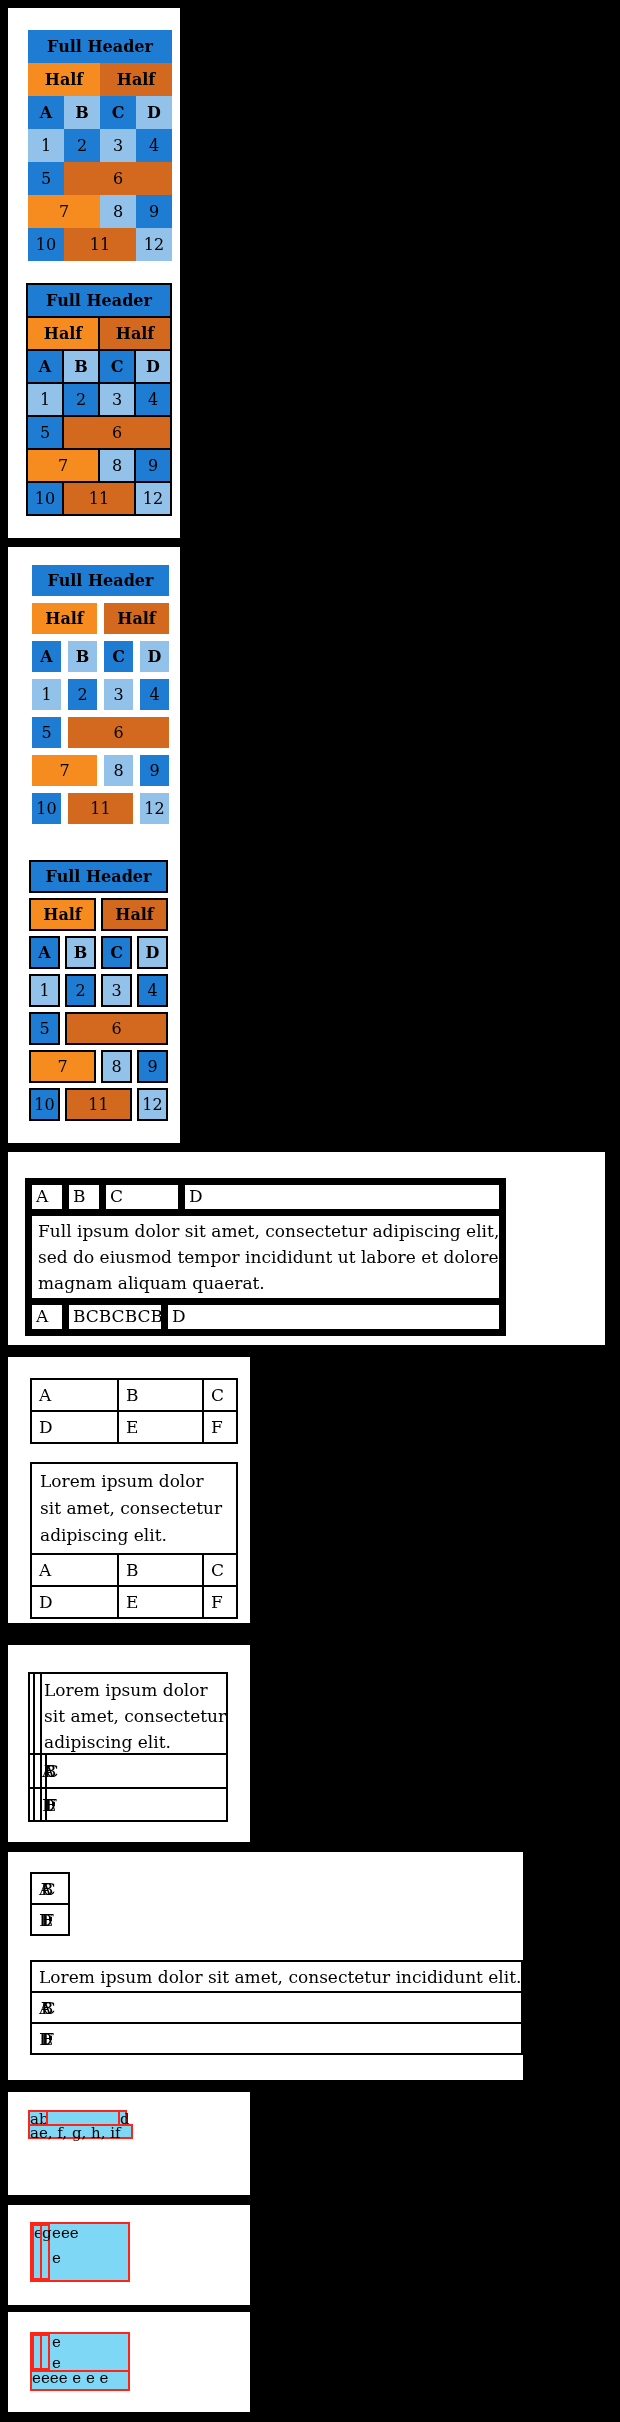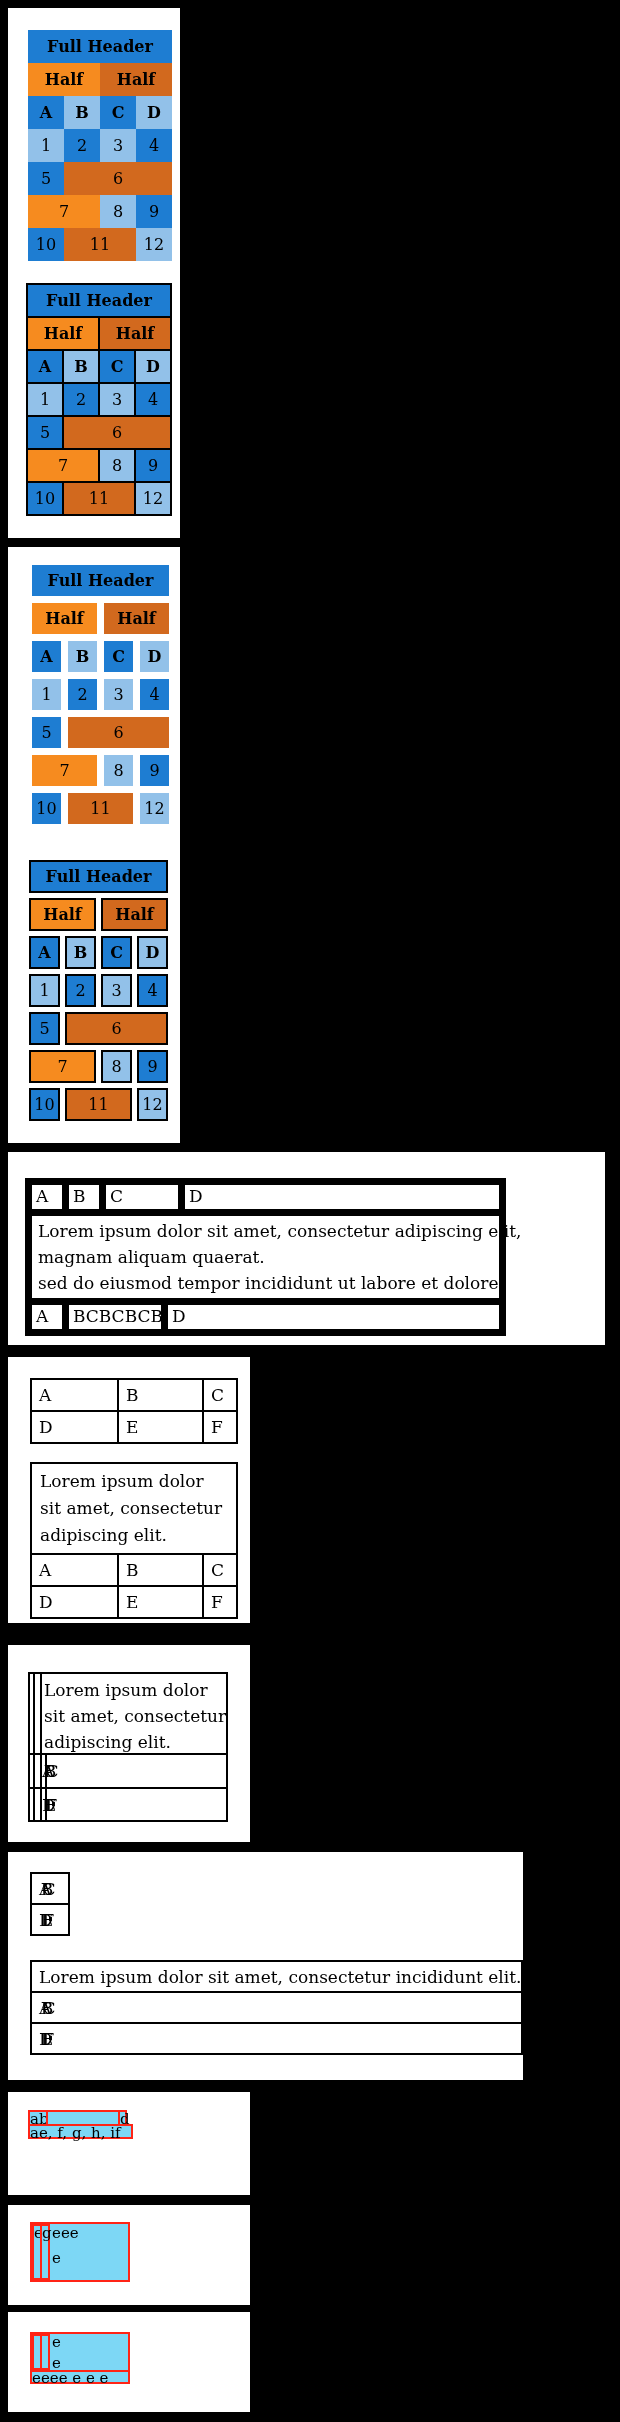--- a/index.html
+++ b/index.html
@@ -98,21 +98,21 @@
          box-sizing:border-box;font-size:15px;line-height:15px;overflow:visible;}
   .strip.s1{left:0;}
   .strip.s2{left:8px;}
   .mline{position:absolute;font-size:15px;line-height:16px;white-space:nowrap;}
   #p8 .cbox{left:22px;top:17px;width:100px;height:60px;}
   #p8 .l1{left:20px;top:1px;}
   #p8 .l2{left:20px;top:26px;}
   #p9 .cbox{left:22px;top:20px;width:100px;height:40px;}
   #p9 .l1{left:20px;top:0px;}
   #p9 .l2{left:20px;top:21px;}
-  .p9row{position:absolute;left:22px;top:58px;width:100px;height:14px;
+  .p9row{position:absolute;left:22px;top:58px;width:100px;height:21px;
          background:#7dd7f5;border:2px solid #ff2416;box-sizing:border-box;
          font-size:15px;line-height:13px;white-space:nowrap;overflow:visible;}
 </style>
 </head>
 <body>
 
 <div class="panel" id="p1">
   <div class="ctable-host t1">
       <table class="ctable ">
         <tbody>
@@ -276,23 +276,23 @@
 
 <div class="panel" id="p3">
   <div class="blacktable">
     <div class="btrow">
       <div class="btcell" style="width:30px">A</div>
       <div class="btcell" style="width:30px">B</div>
       <div class="btcell" style="width:72px">C</div>
       <div class="btcell grow">D</div>
     </div>
     <div class="btlorem">
-        <div class="line">Lorem ipsum dolor sit amet, consectetur adipiscing elit,</div>
+        <div class="line">Full ipsum dolor sit amet, consectetur adipiscing elit,</div>
+        <div class="line">sed do eiusmod tempor incididunt ut labore et dolore</div>
         <div class="line">magnam aliquam quaerat.</div>
-        <div class="line">sed do eiusmod tempor incididunt ut labore et dolore</div>
       </div>
     <div class="btrow">
       <div class="btcell" style="width:30px">A</div>
       <div class="btcell" style="width:92px">BCBCBCBC</div>
       <div class="btcell grow">D</div>
     </div>
   </div>
 </div>
 
 <div class="panel" id="p4">

